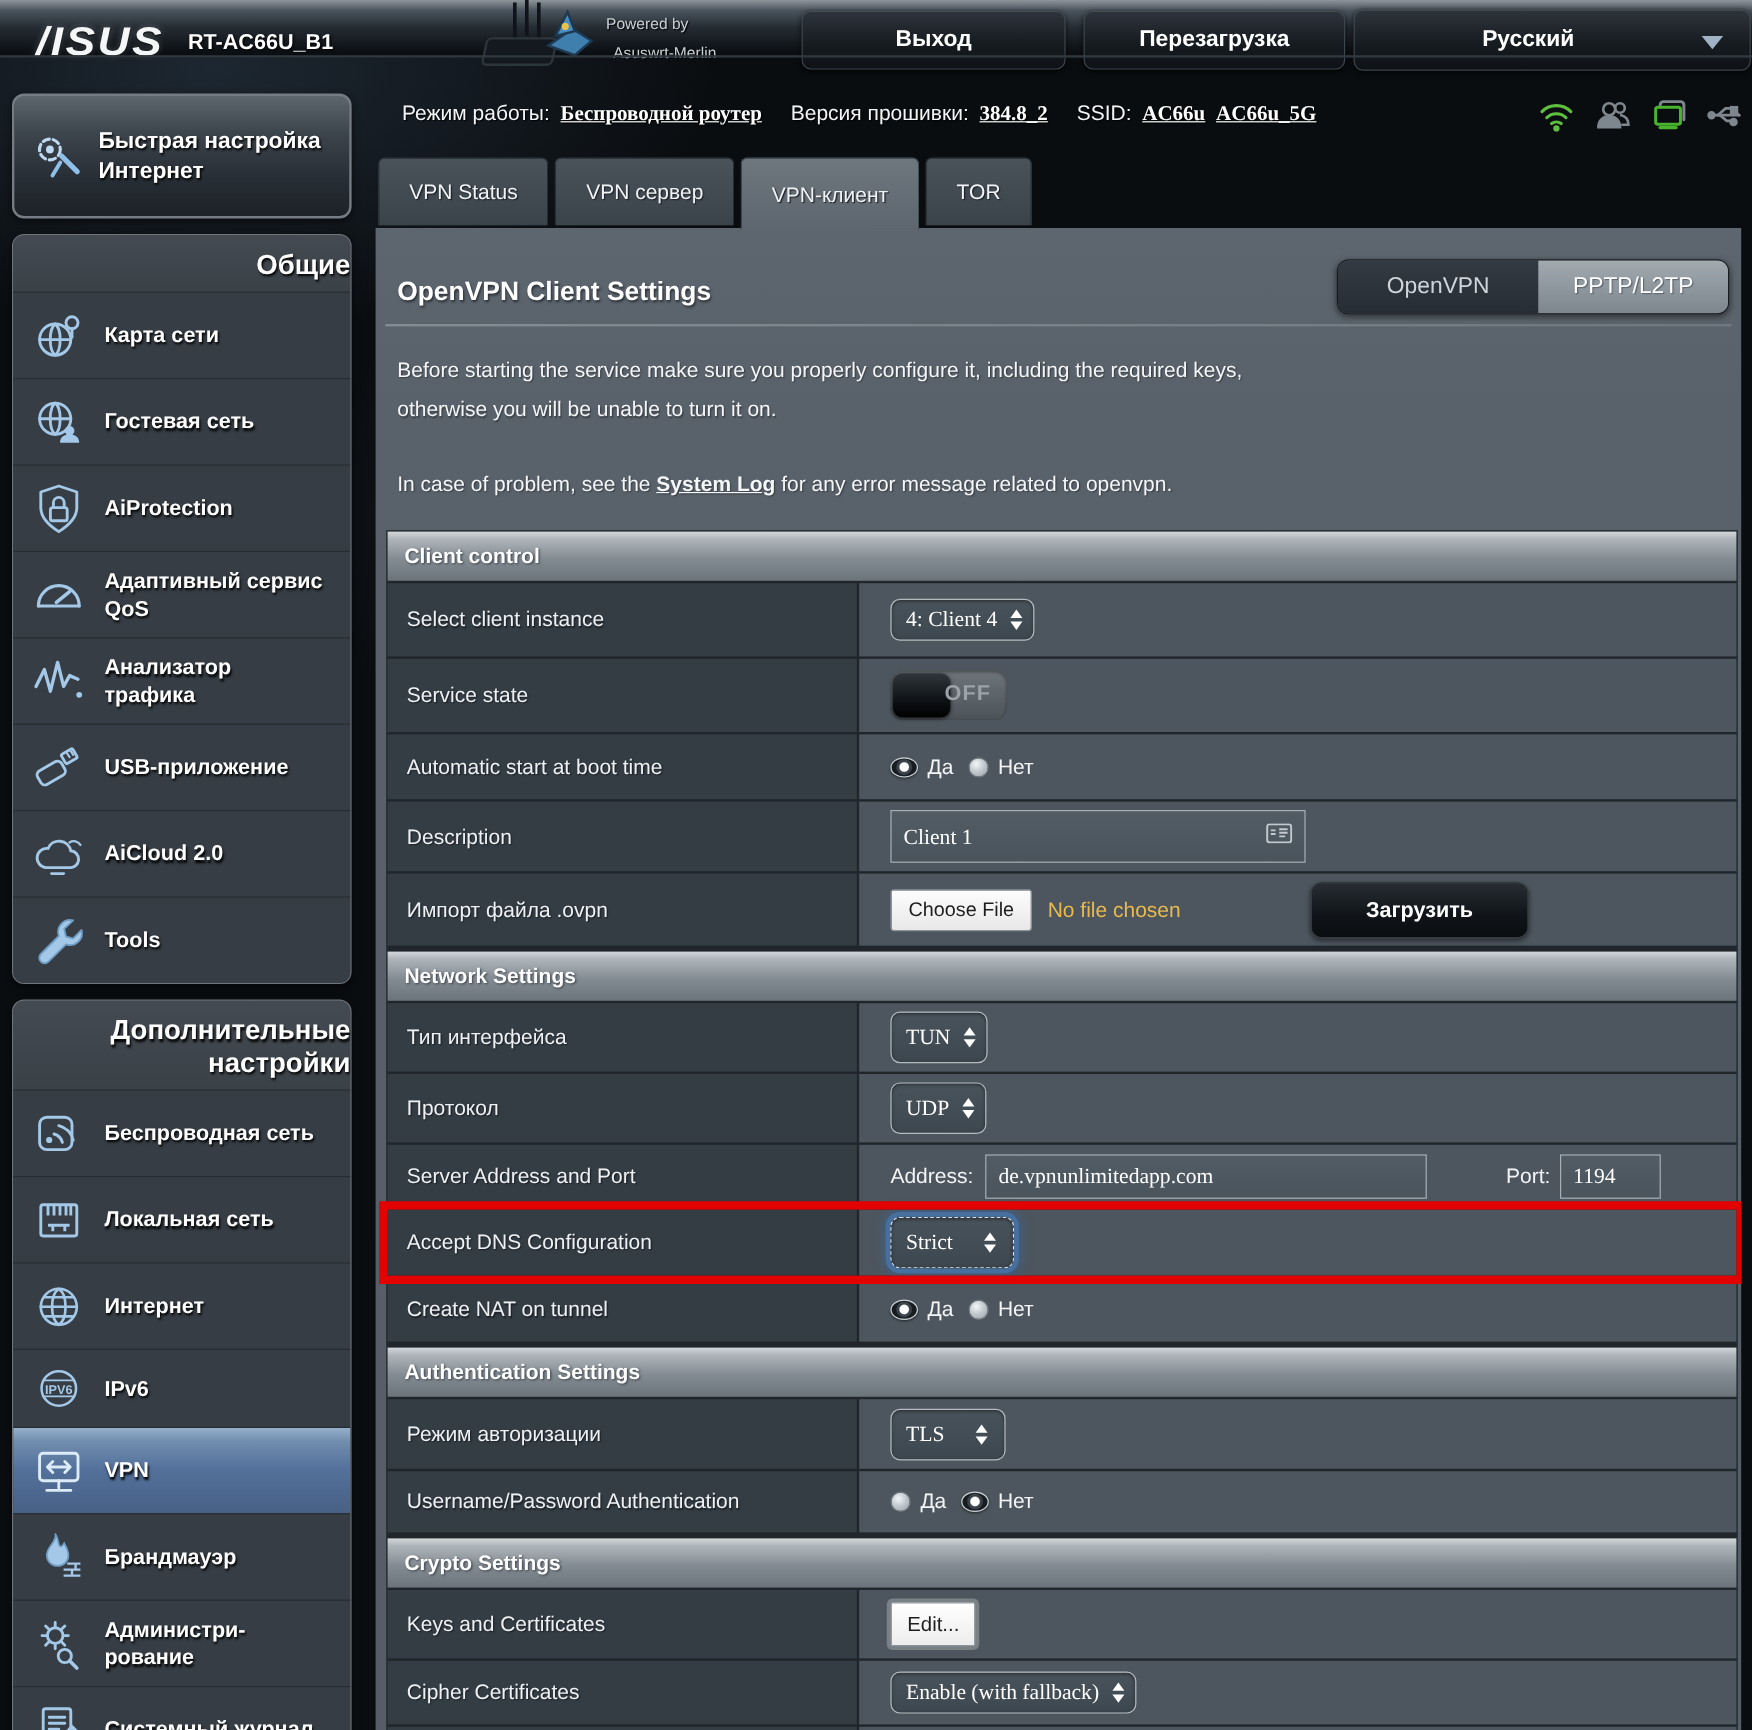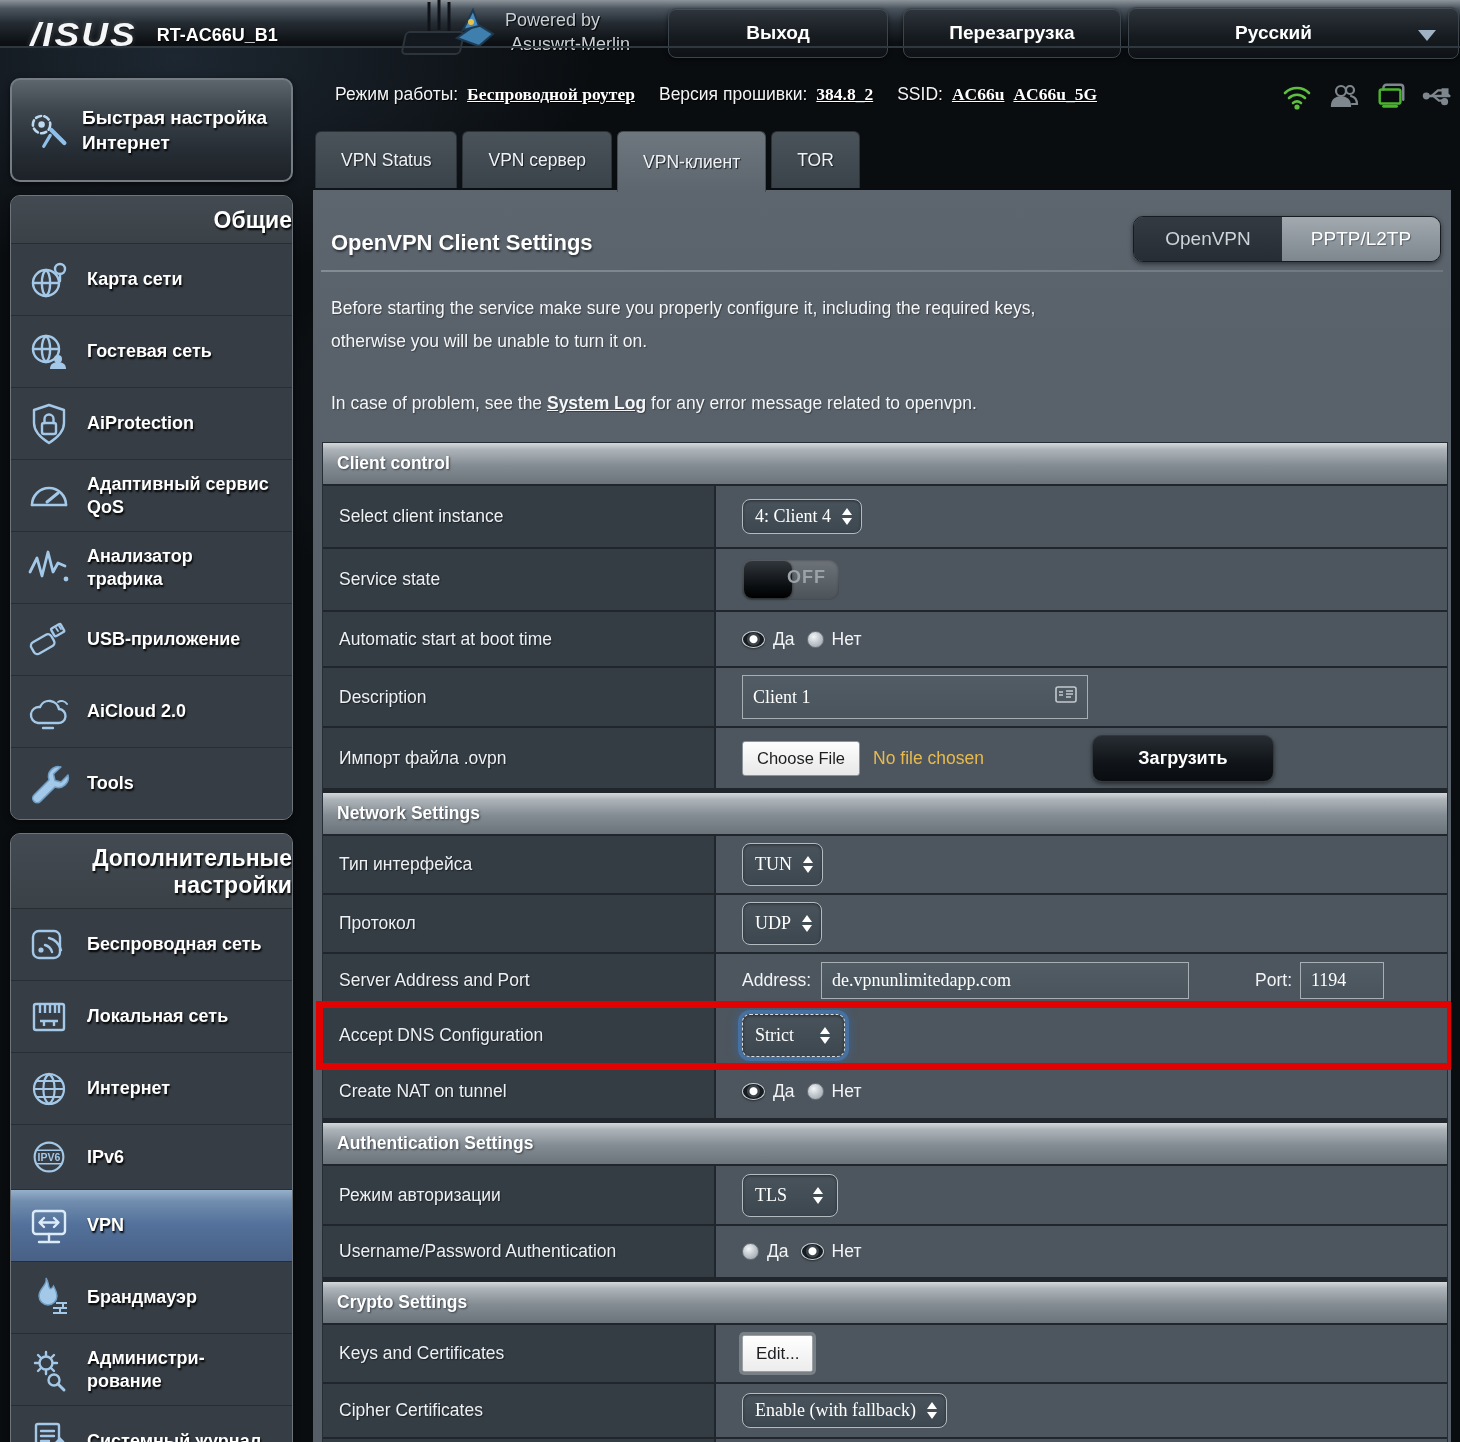--- a/index.html
+++ b/index.html
@@ -15,21 +15,21 @@
 
   
   .banner { position:absolute; left:0; top:0; width:1460px; height:48px;
     background:linear-gradient(180deg,#8d959b 0%,#4b555e 18%,#242b32 48%,#0d1115 88%,#090c0f 100%); }
   .banner:after { content:""; position:absolute; left:0; bottom:0; width:100%; height:2px; background:#30383f; }
   .brand-area { position:absolute; left:30px; top:14px; display:flex; align-items:center; gap:20px; }
   .asus-logo { font-size:37px; font-weight:900; font-style:italic; letter-spacing:2px;
     color:#f4f6f7; text-shadow:0 1px 2px #000, 0 0 6px rgba(255,255,255,.25); transform:scaleY(.9); }
   .model { font-size:18px; font-weight:bold; color:#fff; text-shadow:1px 1px 2px #000; }
   .router-art { position:absolute; left:395px; top:0; }
-  .powered { position:absolute; left:505px; top:8px; color:#c9d0d5; font-size:18px; line-height:24px; text-shadow:1px 1px 1px #000; }
+  .powered { position:absolute; left:505px; top:8px; color:#c9d0d5; font-size:13px; line-height:24px; text-shadow:1px 1px 1px #000; }
   .powered div:nth-child(2){ padding-left:6px; }
   .hdr-btn { position:absolute; top:8px; height:50px; border-radius:8px; border:1px solid #3d454c;
     background:linear-gradient(180deg,#2e353c 0%,#171c21 55%,#0e1216 100%);
     color:#fff; font-size:19px; font-weight:bold; display:flex; align-items:center; justify-content:center;
     box-shadow:inset 0 1px 0 rgba(255,255,255,.12), 0 2px 4px rgba(0,0,0,.6); cursor:pointer; }
   .btn-logout { left:668px; width:220px; }
   .btn-reboot { left:903px; width:218px; }
   .btn-lang   { left:1128px; width:331px; height:52px; top:7px; justify-content:center; gap:0; }
   .lang-caret { position:absolute; right:22px; top:22px; width:0; height:0;
     border-left:9px solid transparent; border-right:9px solid transparent; border-top:11px solid #9fb3c4; }
@@ -50,21 +50,21 @@
     border-radius:6px 6px 0 0; cursor:pointer; text-shadow:1px 1px 1px #1a1f24; }
   .tab.active { height:61px; background:linear-gradient(180deg,#6e767e 0%,#5d656e 100%); border-color:#444c54; }
 
   
   .panel { position:absolute; left:313px; top:190px; width:1138px; height:1252px;
     background:linear-gradient(180deg,#5d656e 0%,#59616a 12%,#555d66 100%); overflow:hidden; }
   .panel-title { margin:40px 0 0 18px; font-size:22px; font-weight:bold; text-shadow:1px 2px 2px #2b3036; }
   .vpn-switch { position:absolute; top:26px; right:10px; display:flex; border-radius:10px; overflow:hidden;
     border:1px solid #171c21; box-shadow:0 2px 5px rgba(0,0,0,.5); cursor:pointer; }
   .vpn-switch .seg { height:44px; display:flex; align-items:center; justify-content:center; font-size:19px; }
-  .seg-openvpn { width:148px; background:linear-gradient(180deg,#333a41 0%,#272d34 100%); color:#ced4d9; }
+  .seg-openvpn { width:167px; background:linear-gradient(180deg,#333a41 0%,#272d34 100%); color:#ced4d9; }
   .seg-pptp { width:158px; background:linear-gradient(180deg,#a2aab0 0%,#7e868e 100%); color:#fff; text-shadow:1px 1px 1px #5a626a; }
   .divider { margin:14px 8px 0 8px; height:2px; background:linear-gradient(90deg,#99a1a8,#79818a); opacity:.65; }
   .intro { margin:20px 0 0 18px; font-size:17.5px; line-height:33px; color:#f4f6f8; text-shadow:1px 1px 1px #3a4046; }
   .intro2 { margin-top:29px; }
   .syslog-link { font-weight:bold; text-decoration:underline; cursor:pointer; }
 
   
   .stable { margin:22px 3px 0 9px; background:#20262c; border:1px solid #262d33; }
   .sec-header { height:41px; display:flex; align-items:center; padding-left:14px; font-size:17.5px; font-weight:bold;
     color:#fff; text-shadow:1px 1px 2px #3c424a;

